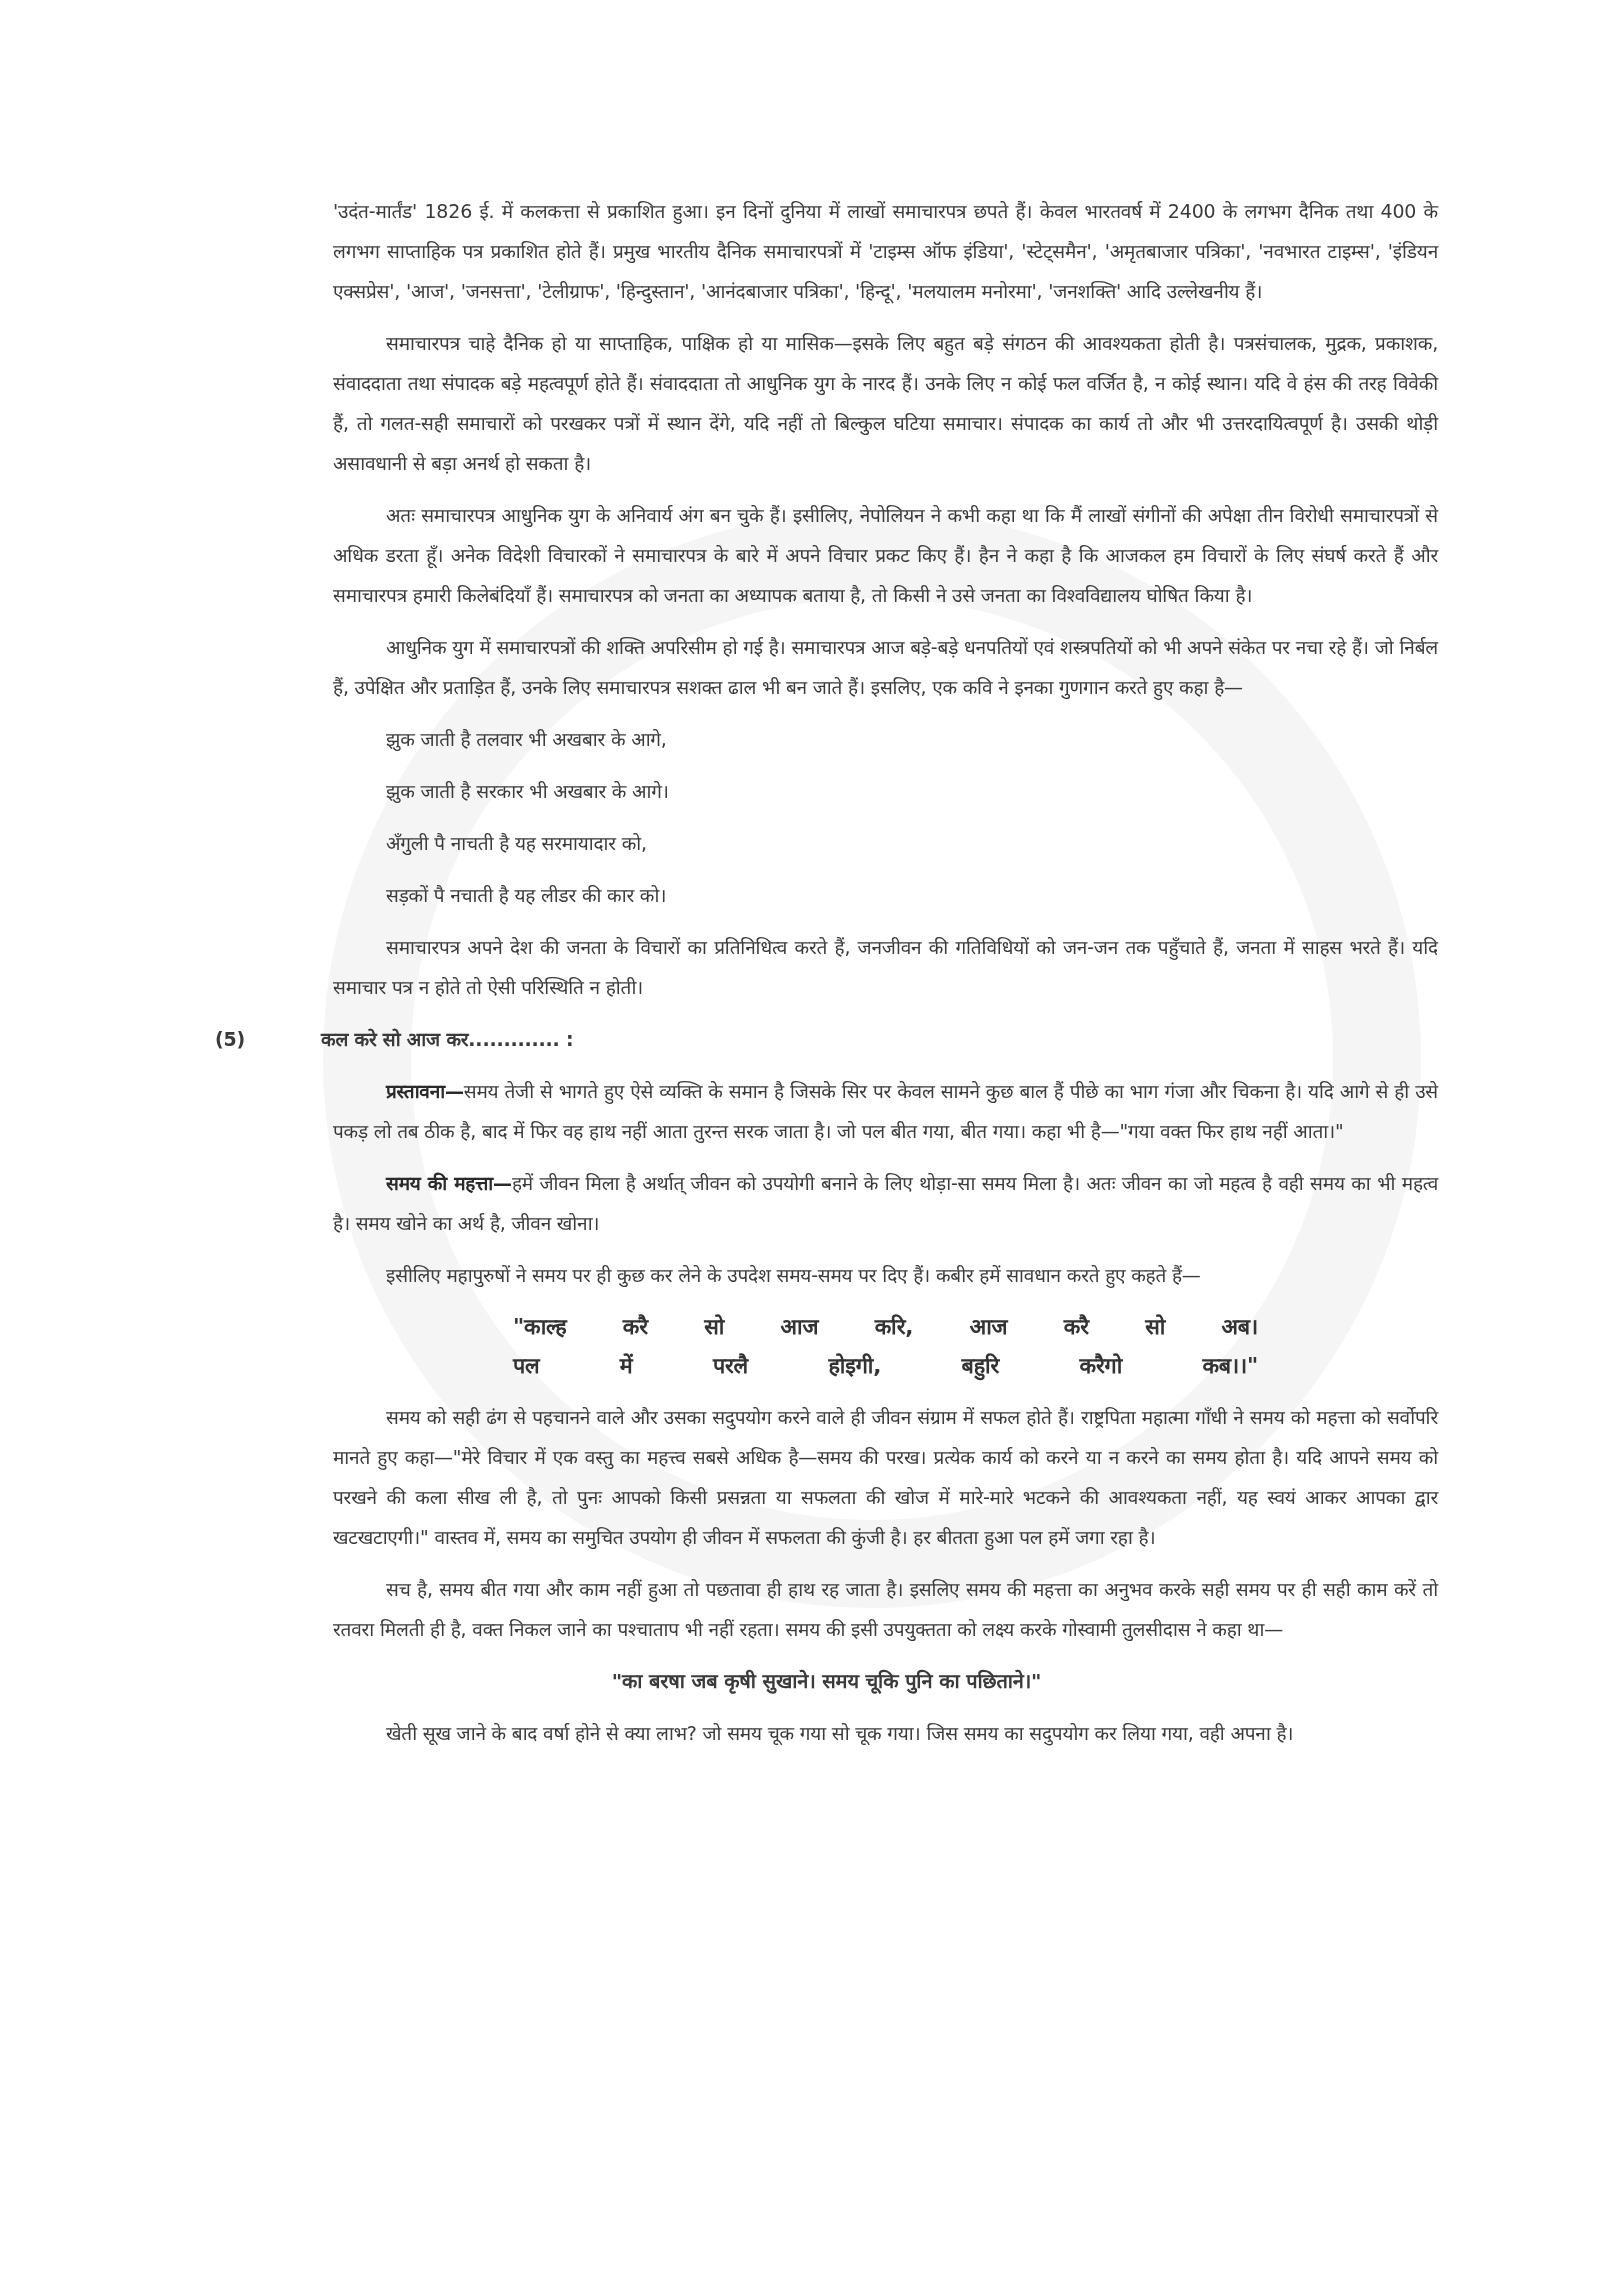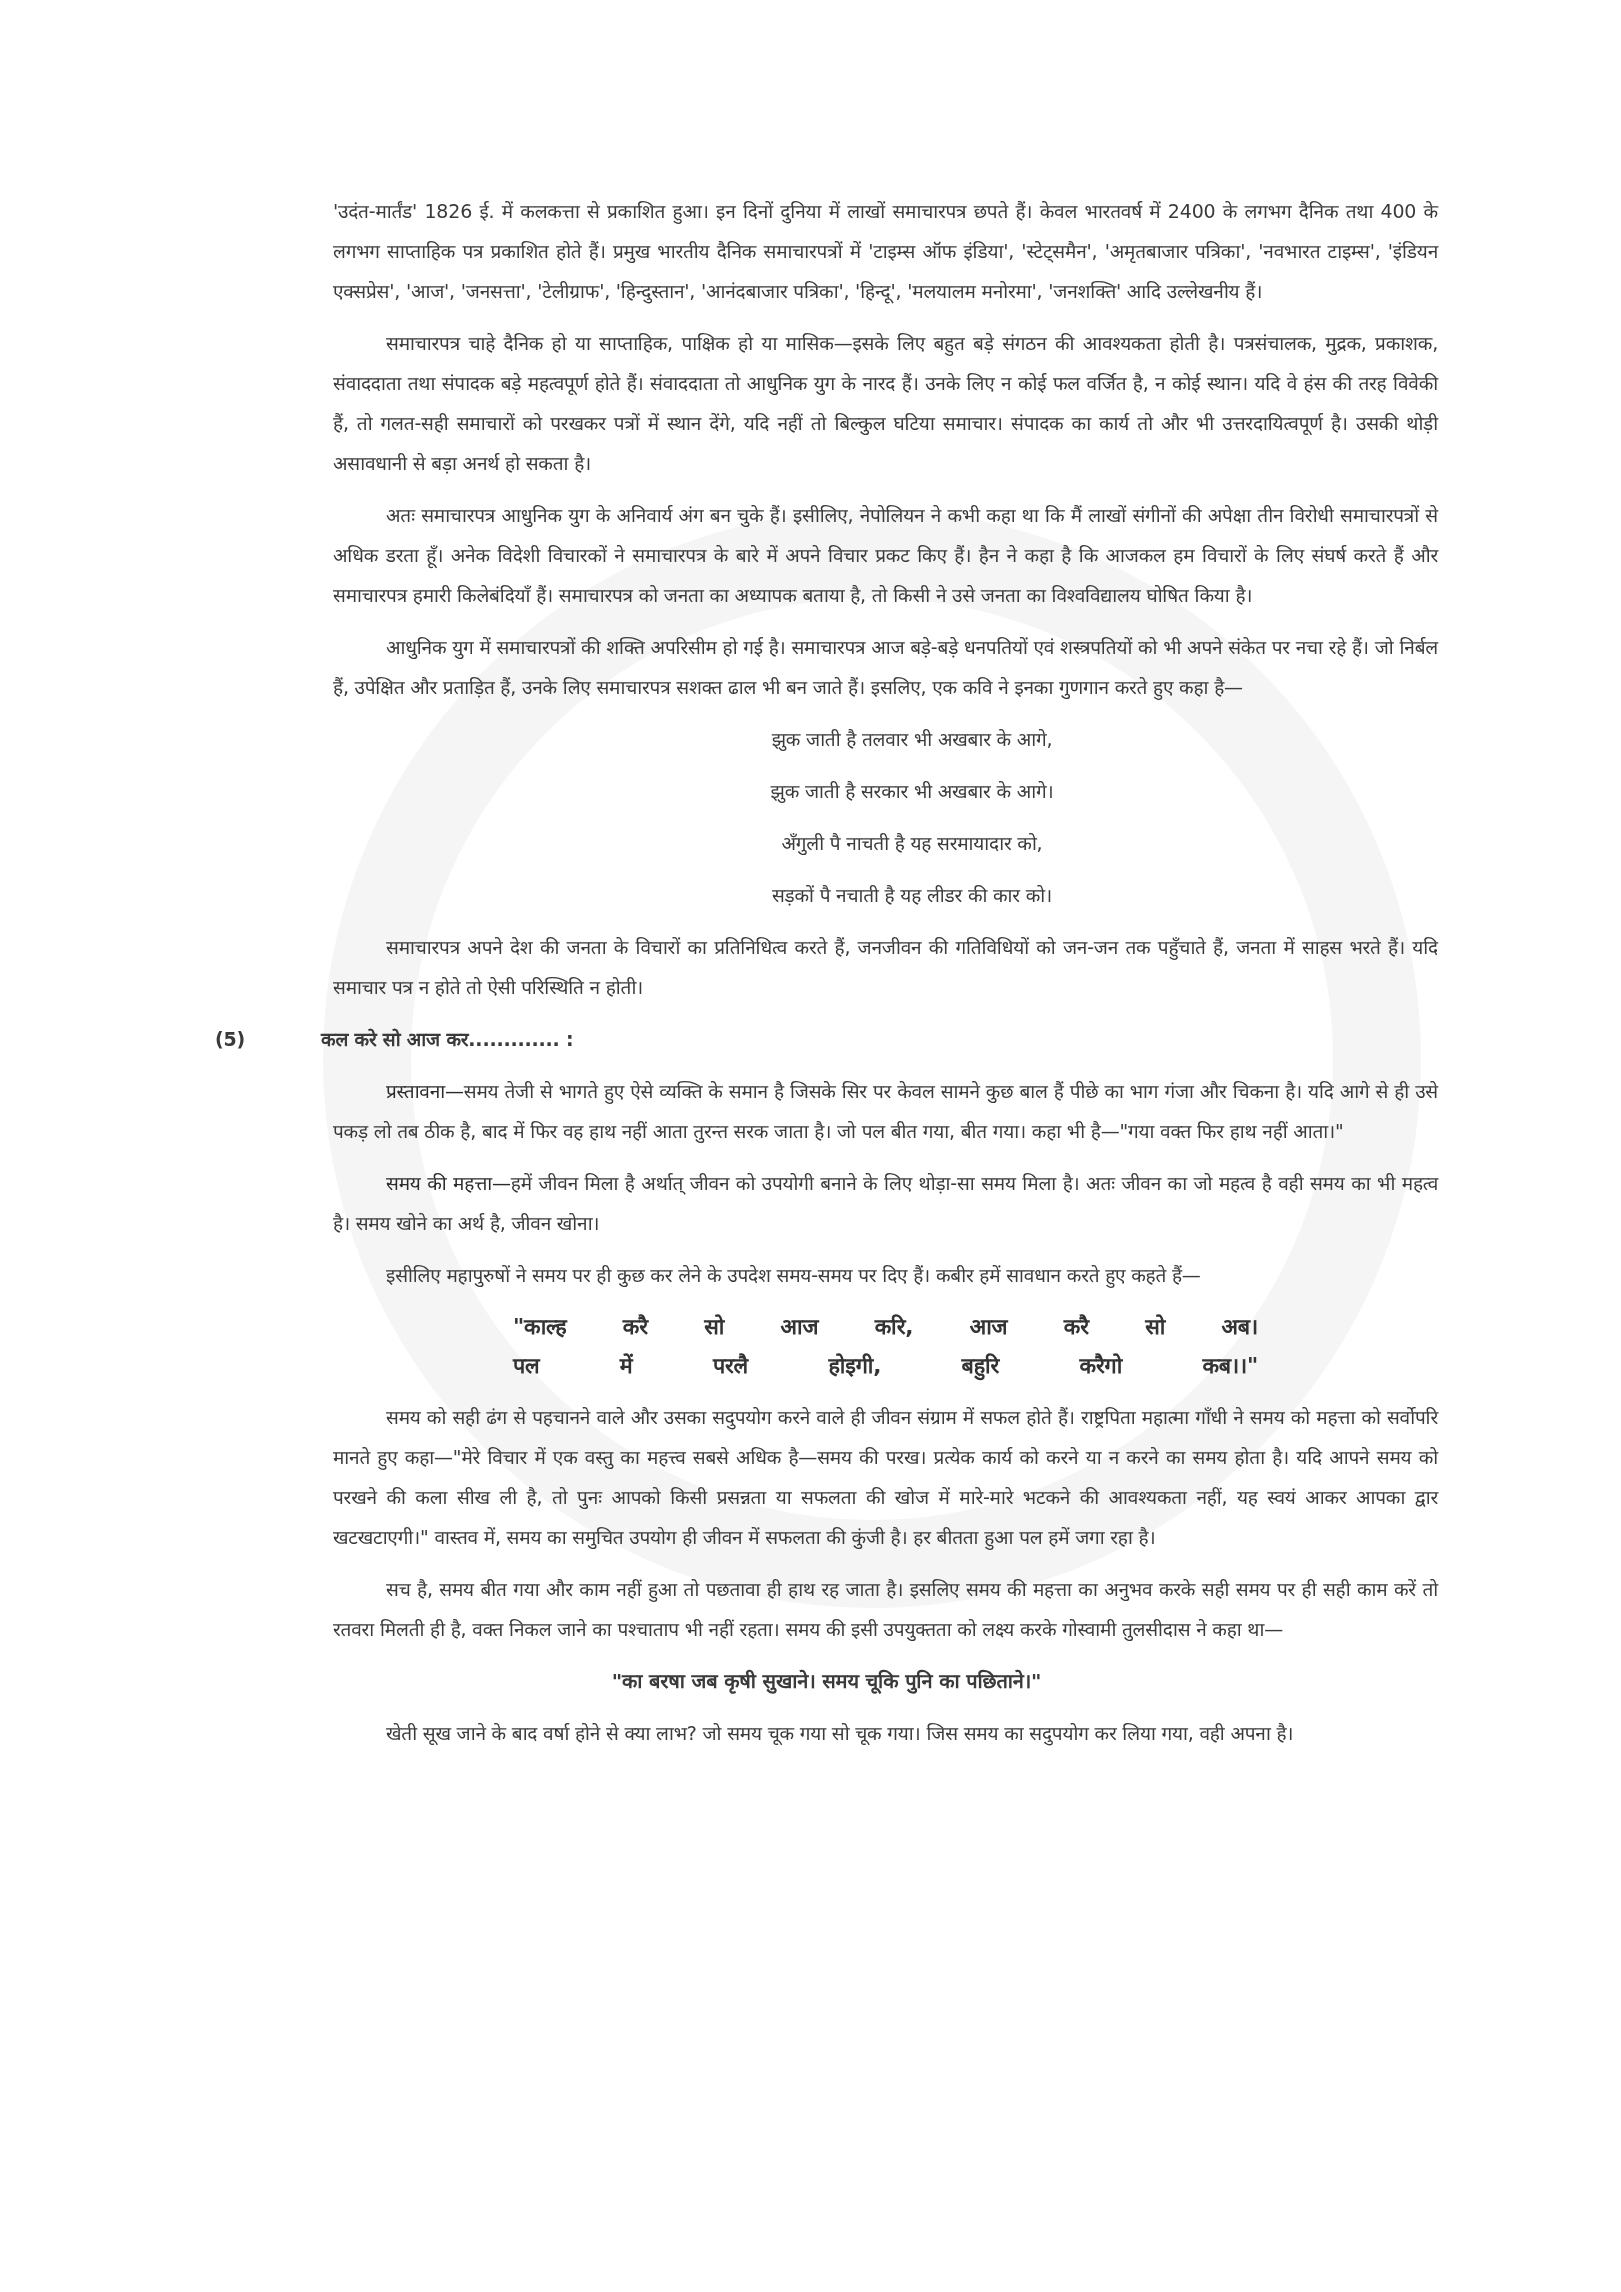--- a/index.html
+++ b/index.html
@@ -24,32 +24,32 @@
     position: absolute;
     left: 321px; top: 179px;
     width: 1129px;
     font-size: 19px;
     line-height: 40px;
     text-align: justify;
     letter-spacing: -0.2px;
   }
   p { margin: 12px; }
   .indent { text-indent: 53px; }
-  .verse { padding-left: 53px; text-align: center; }
+  .verse { padding-left: 53px; text-align: left; }
   .section-head {
     position: relative;
     font-weight: bold;
     text-align: left;
   }
   .section-num {
     position: absolute;
     left: -106px;
     font-weight: bold;
   }
-  .bold { font-weight: normal; color: #2a2a2a; }
+  .bold { font-weight: bold; color: #2a2a2a; }
   .couplet {
     font-weight: bold;
     font-size: 21.6px;
     line-height: 39px;
     width: 745px;
     margin: 2px auto 0 auto;
     text-align: justify;
     text-align-last: justify;
     word-spacing: 19.6px;
     color: #333;

